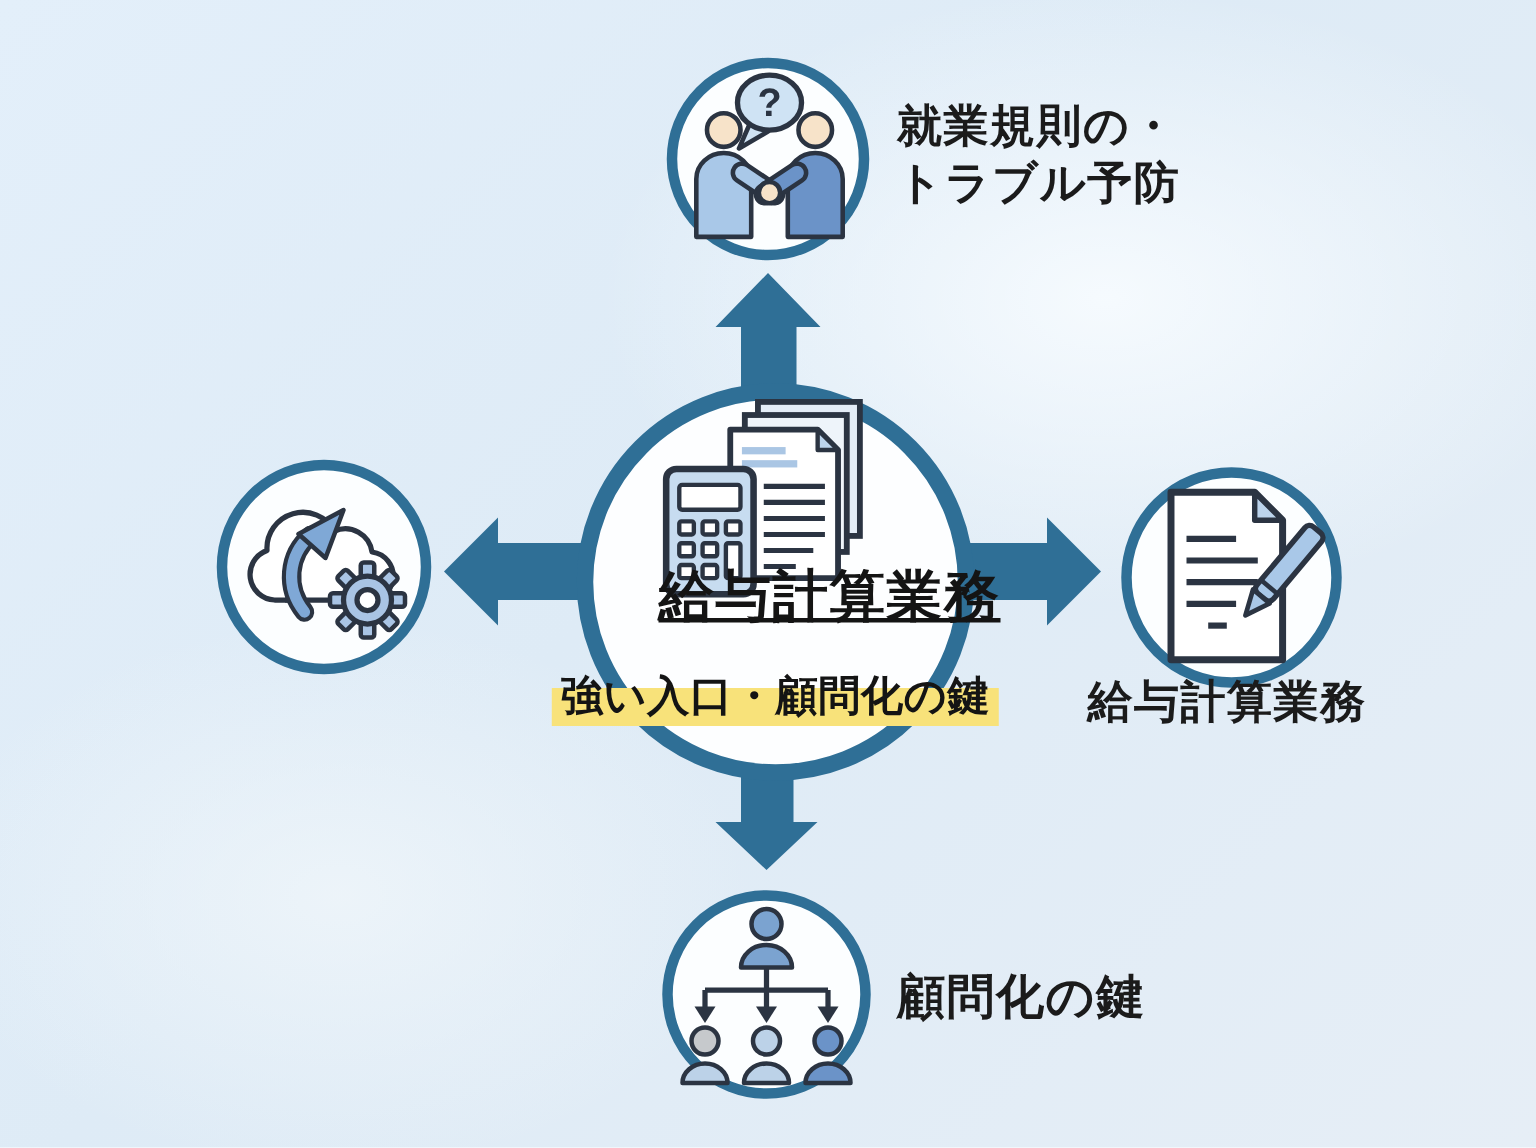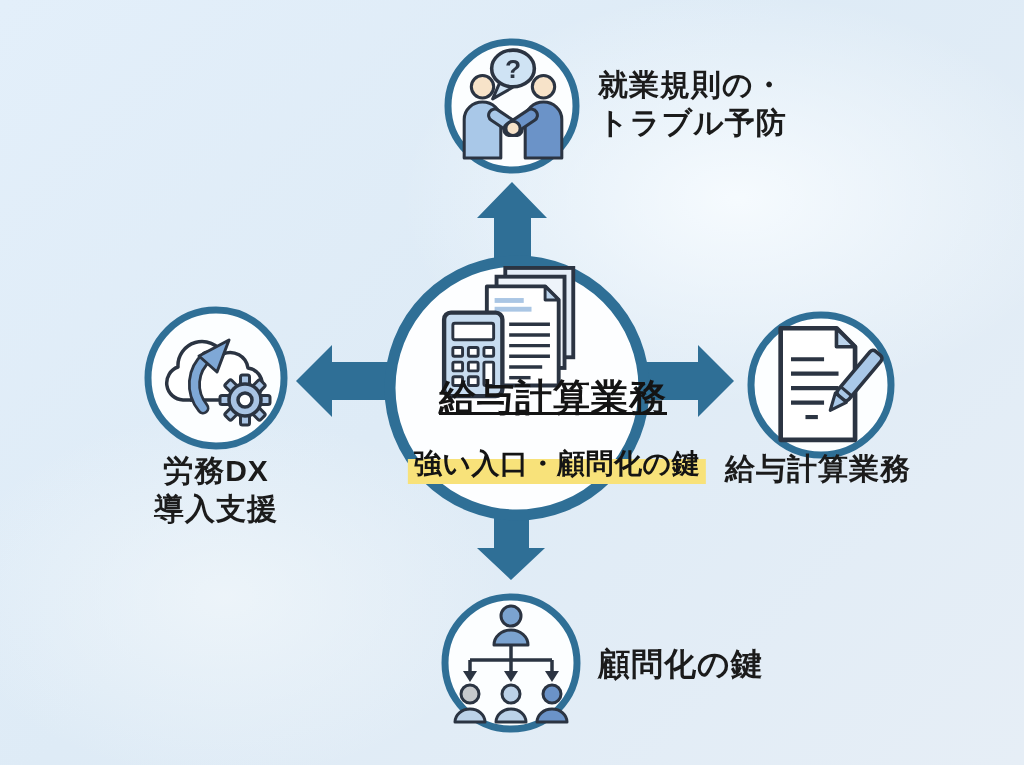--- a/index.html
+++ b/index.html
@@ -30,21 +30,20 @@
   .center-title{
     position:absolute;left:367px;top:377px;width:300px;
     text-align:right;font-weight:700;font-size:37px;line-height:42px;
     letter-spacing:1px;color:#141414;text-decoration:underline;
   }
   .center-subtitle{
     position:absolute;left:517px;top:447px;transform:translateX(-50%);
     white-space:nowrap;font-weight:700;font-size:28px;line-height:34px;
     letter-spacing:0.5px;color:#141414;padding:0 6px 3px 6px;
     background:linear-gradient(to bottom, rgba(0,0,0,0) 32%, #f8e27a 32%, #f8e27a 100%);
-    margin-left:40px;
   }
 </style>
 </head>
 <body>
 
 <div class="stage">
 
   <svg class="layer" width="1024" height="765" viewBox="0 0 1024 765">
 
     <g fill="#2f6f96">
@@ -178,24 +177,20 @@
 
   <div class="label label-top">
     <div>就業規則の・</div>
     <div>トラブル予防</div>
   </div>
 
   <div class="label label-right">
     <div>給与計算業務</div>
   </div>
 
-  <div class="label label-left">
-    <div>労務DX</div>
-    <div>導入支援</div>
-  </div>
 
   <div class="label label-bottom">
     <div>顧問化の鍵</div>
   </div>
 
   <div class="center-title">給与計算業務</div>
   <div class="center-subtitle">強い入口・顧問化の鍵</div>
 
 </div>
 

